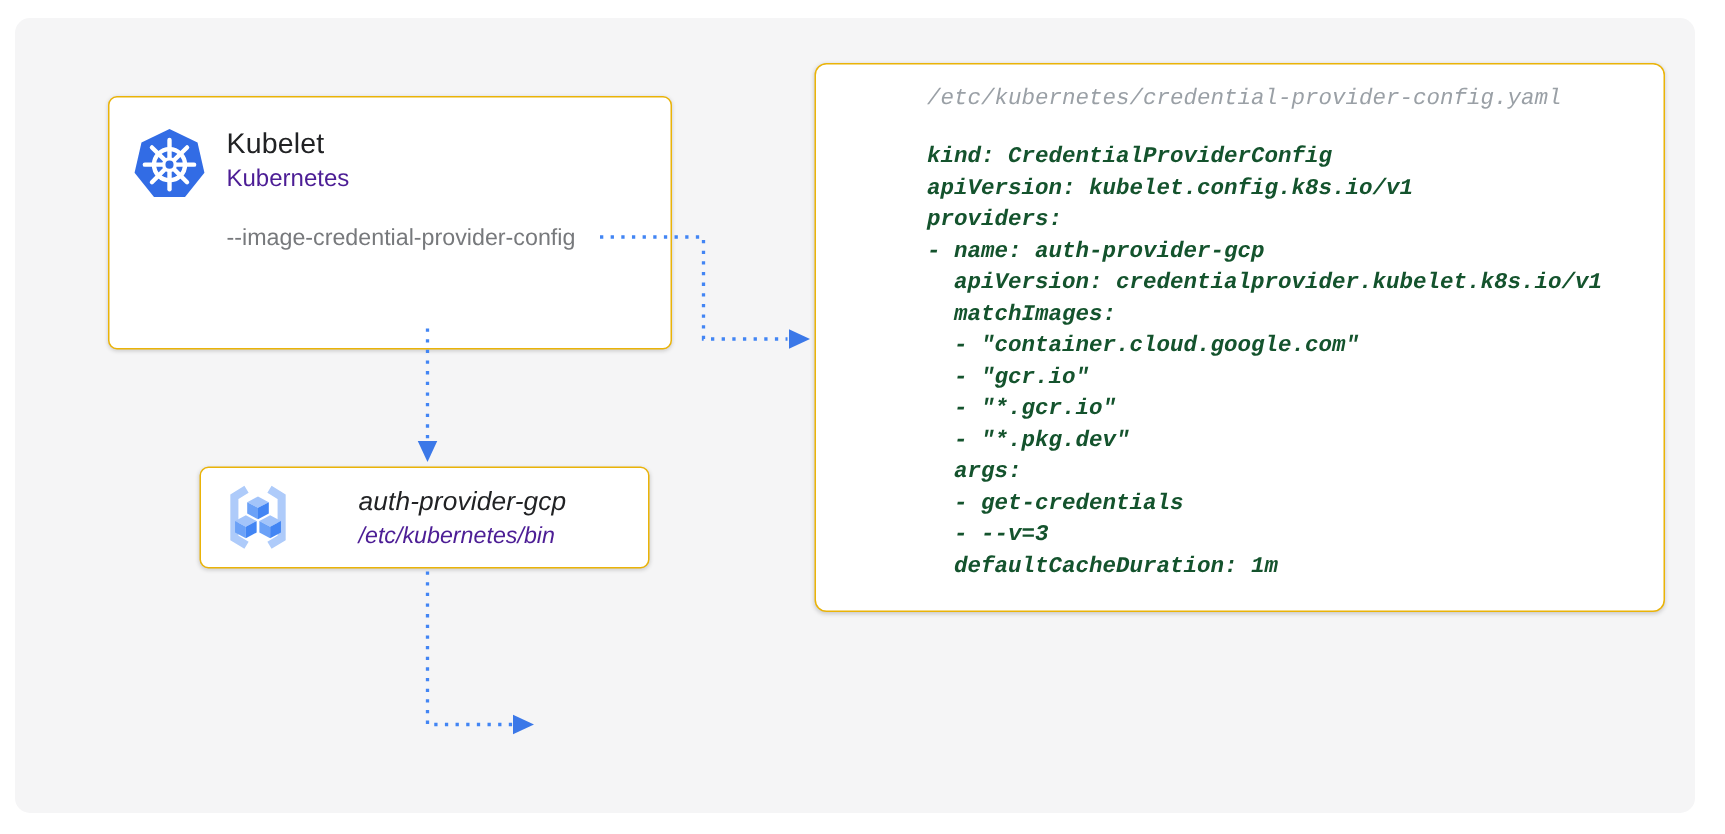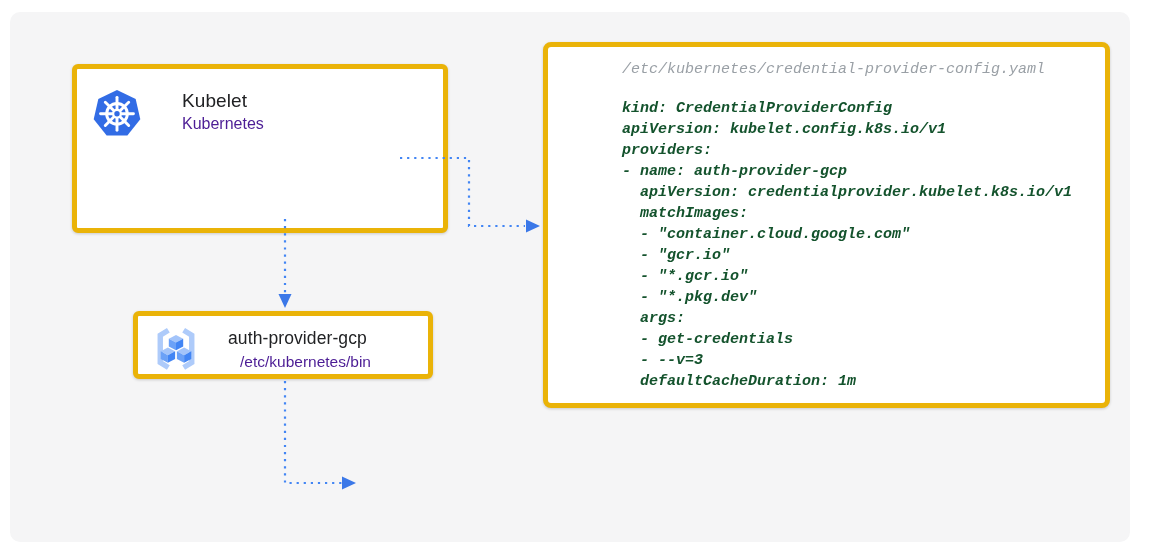--- a/index.html
+++ b/index.html
@@ -12,42 +12,42 @@
   }
   .stage { position: absolute; left: 0; top: 0; width: 1150px; height: 556px; }
   .panel {
     position: absolute; left: 10px; top: 12px;
     width: 1120px; height: 530px;
     background: #f5f5f6; border-radius: 10px;
   }
   .card {
     position: absolute;
     background: #ffffff;
-    border: 5px solid #eab308;
+    border: 1px solid #eab308;
     border-radius: 6px;
     box-shadow: 0 1px 3px rgba(0,0,0,0.18);
   }
   
   .kubelet-card { left: 72px; top: 64px; width: 376px; height: 169px; }
-  .kubelet-head { position: absolute; left: 13px; top: 18px; display: flex; align-items: flex-start; gap: 27px; }
+  .kubelet-head { position: absolute; left: 13px; top: 18px; display: flex; align-items: flex-start; }
   .kubelet-head .icon-wrap { width: 54px; height: 54px; flex: 0 0 54px; }
   .kubelet-texts { margin-left: 11px; padding-top: 1px; }
   .card-title { font-size: 19px; line-height: 25px; color: #212224; letter-spacing: 0.1px; }
   .card-sub { font-size: 16px; line-height: 22px; color: #4c1d95; }
   .kubelet-flags {
     position: absolute; left: 78px; top: 82px;
     font-size: 15.5px; line-height: 24px; color: #77797c;
     white-space: nowrap;
   }
   
   .auth-card { left: 133px; top: 311px; width: 300px; height: 68px; }
   .auth-card .icon-wrap { position: absolute; left: 11px; top: 7px; width: 54px; height: 54px; }
-  .auth-texts { position: absolute; left: 90px; top: 10px; }
+  .auth-texts { position: absolute; left: 105px; top: 10px; font-style: italic; }
   .auth-texts .card-title { font-size: 17.5px; line-height: 25px; }
-  .auth-texts .card-sub { font-size: 15.5px; line-height: 21px; margin-left: 12px; }
+  .auth-texts .card-sub { font-size: 15.5px; line-height: 21px; }
   
   .gcr-card { left: 356px; top: 448px; width: 152px; height: 69px; }
   .gcr-card .icon-wrap { position: absolute; left: 11px; top: 10px; width: 50px; height: 50px; }
   .gcr-texts { position: absolute; left: 79px; top: 11px; }
   .gcr-texts .card-title { font-size: 17.5px; line-height: 25px; }
   .gcr-texts .card-sub { font-size: 15.5px; line-height: 21px; }
   
   .yaml-card { left: 543px; top: 42px; width: 567px; height: 366px; border-radius: 8px; }
   .yaml-path {
     position: absolute; left: 74px; top: 13px;
@@ -112,20 +112,21 @@
           </g>
           <circle cx="12" cy="11.9" r="1.7" fill="#326ce5" stroke="#ffffff" stroke-width="1"></circle>
         </svg>
       </div>
       <div class="kubelet-texts">
         <div class="card-title">Kubelet</div>
         <div class="card-sub">Kubernetes</div>
       </div>
     </div>
     <div class="kubelet-flags">
+      <div>--image-credential-provider-config</div>
     </div>
   </div>
 
   <div class="card auth-card">
     <div class="icon-wrap">
       <svg viewBox="0 0 24 24">
           <use href="#gcr-sym"></use>
         </svg>
     </div>
     <div class="auth-texts">

